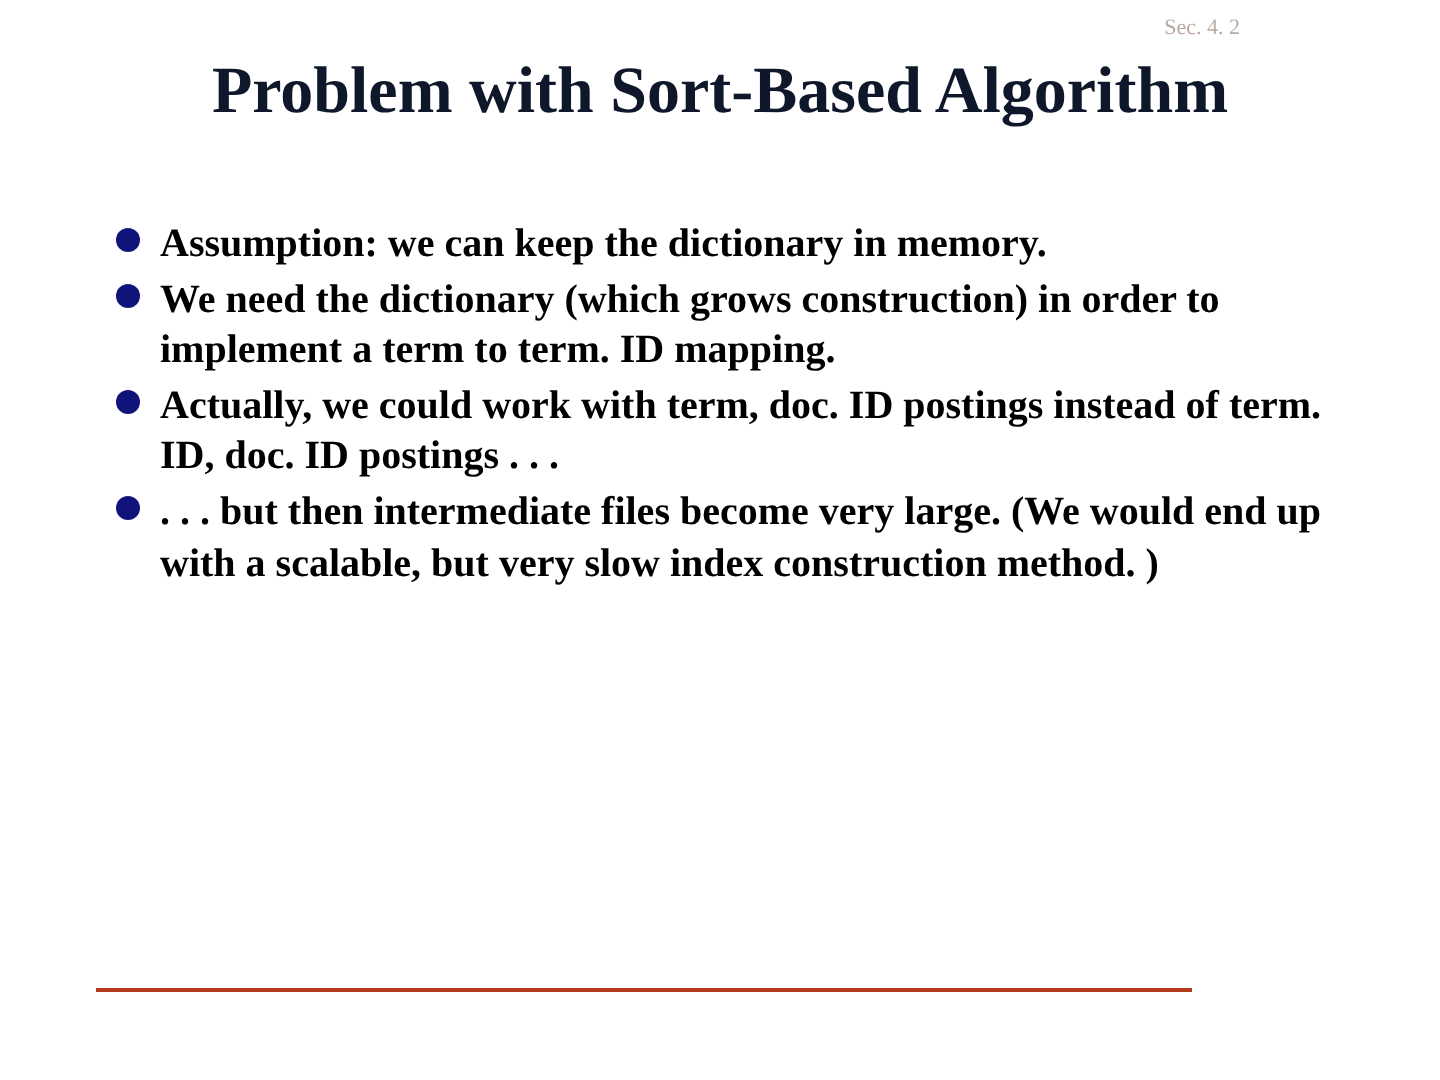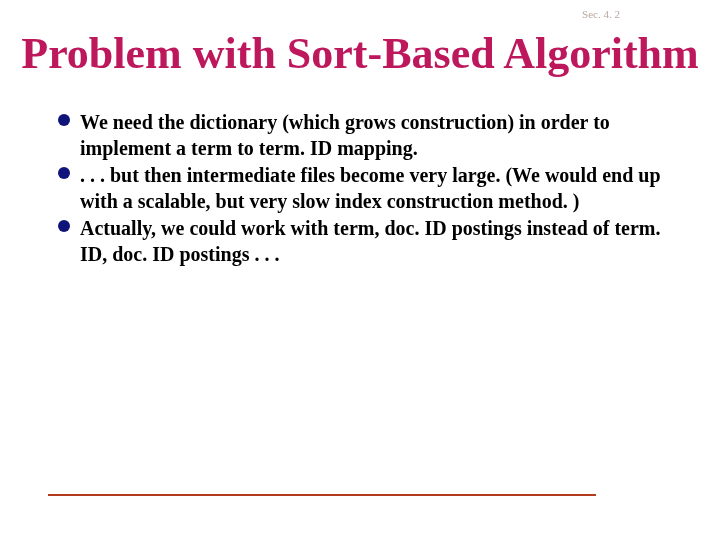--- a/index.html
+++ b/index.html
@@ -25,23 +25,23 @@
     font-size: 11px;
     color: #b8a8a0;
     font-family: "Times New Roman", Times, serif;
   }
   .title {
     position: absolute;
     top: 28px;
     left: 0;
     width: 720px;
     text-align: center;
-    font-size: 44px;
+    font-size: 33px;
     font-weight: bold;
-    color: #be185d;
+    color: #0f172a;
     font-family: "Times New Roman", Times, serif;
   }
   .body {
     position: absolute;
     top: 110px;
     left: 58px;
     width: 604px;
   }
   .bullet-row {
     display: flex;
@@ -77,33 +77,37 @@
 <body>
 
 <div class="slide">
 
   <div class="section-label">Sec. 4. 2</div>
 
   <div class="title">Problem with Sort-Based Algorithm</div>
 
   <div class="body">
 
+    <div class="bullet-row">
+      <div class="dot"></div>
+      <div class="bullet-text">Assumption: we can keep the dictionary in memory.</div>
+    </div>
 
     <div class="bullet-row">
       <div class="dot"></div>
       <div class="bullet-text">We need the dictionary (which grows construction) in order to implement a term to term. ID mapping.</div>
     </div>
 
     <div class="bullet-row">
       <div class="dot"></div>
-      <div class="bullet-text">. . . but then intermediate files become very large. (We would end up with a scalable, but very slow index construction method. )</div>
+      <div class="bullet-text">Actually, we could work with term, doc. ID postings instead of term. ID, doc. ID postings . . .</div>
     </div>
 
     <div class="bullet-row">
       <div class="dot"></div>
-      <div class="bullet-text">Actually, we could work with term, doc. ID postings instead of term. ID, doc. ID postings . . .</div>
+      <div class="bullet-text">. . . but then intermediate files become very large. (We would end up with a scalable, but very slow index construction method. )</div>
     </div>
 
   </div>
 
   <div class="footer-line"></div>
 
 </div>
 
 </body></html>

